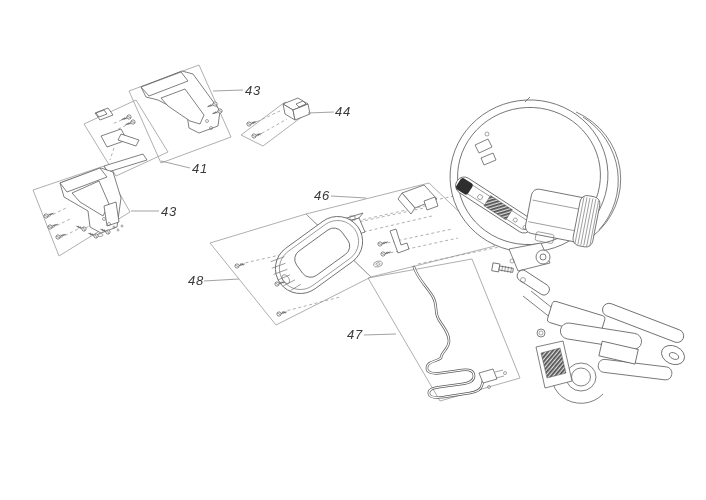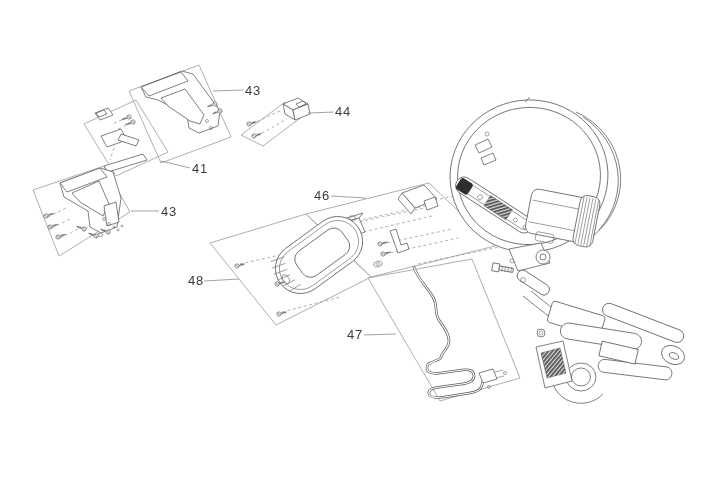--- a/index.html
+++ b/index.html
@@ -1,17 +1,17 @@
 <!DOCTYPE html>
 <html><head>
 <meta charset="utf-8">
 <style>
   html,body{margin:0;padding:0;background:#fff;}
   .stage{position:relative;width:706px;height:500px;background:#fff;overflow:hidden;
-         font-family:"Liberation Sans", sans-serif;}
+         font-family:"Liberation Sans", sans-serif;font-style:italic;}
   svg{display:block}
   .callout-text{font-family:"Liberation Sans", sans-serif;font-size:13px;letter-spacing:.8px;fill:#3b3b3b;}
   .box{fill:none;stroke:#9a9a9a;stroke-width:.8;}
   .leader{stroke:#8a8a8a;stroke-width:.8;}
   .dash{stroke:#8f8f8f;stroke-width:.7;stroke-dasharray:3 2.6;fill:none;}
   .part{fill:#ffffff;stroke:#5f5f5f;stroke-width:.8;stroke-linejoin:round;}
   .thin{fill:none;stroke:#6a6a6a;stroke-width:.6;}
   .saw{fill:none;stroke:#5f5f5f;stroke-width:.8;stroke-linejoin:round;}
   .saww{fill:#ffffff;stroke:#5f5f5f;stroke-width:.8;stroke-linejoin:round;}
 </style>

